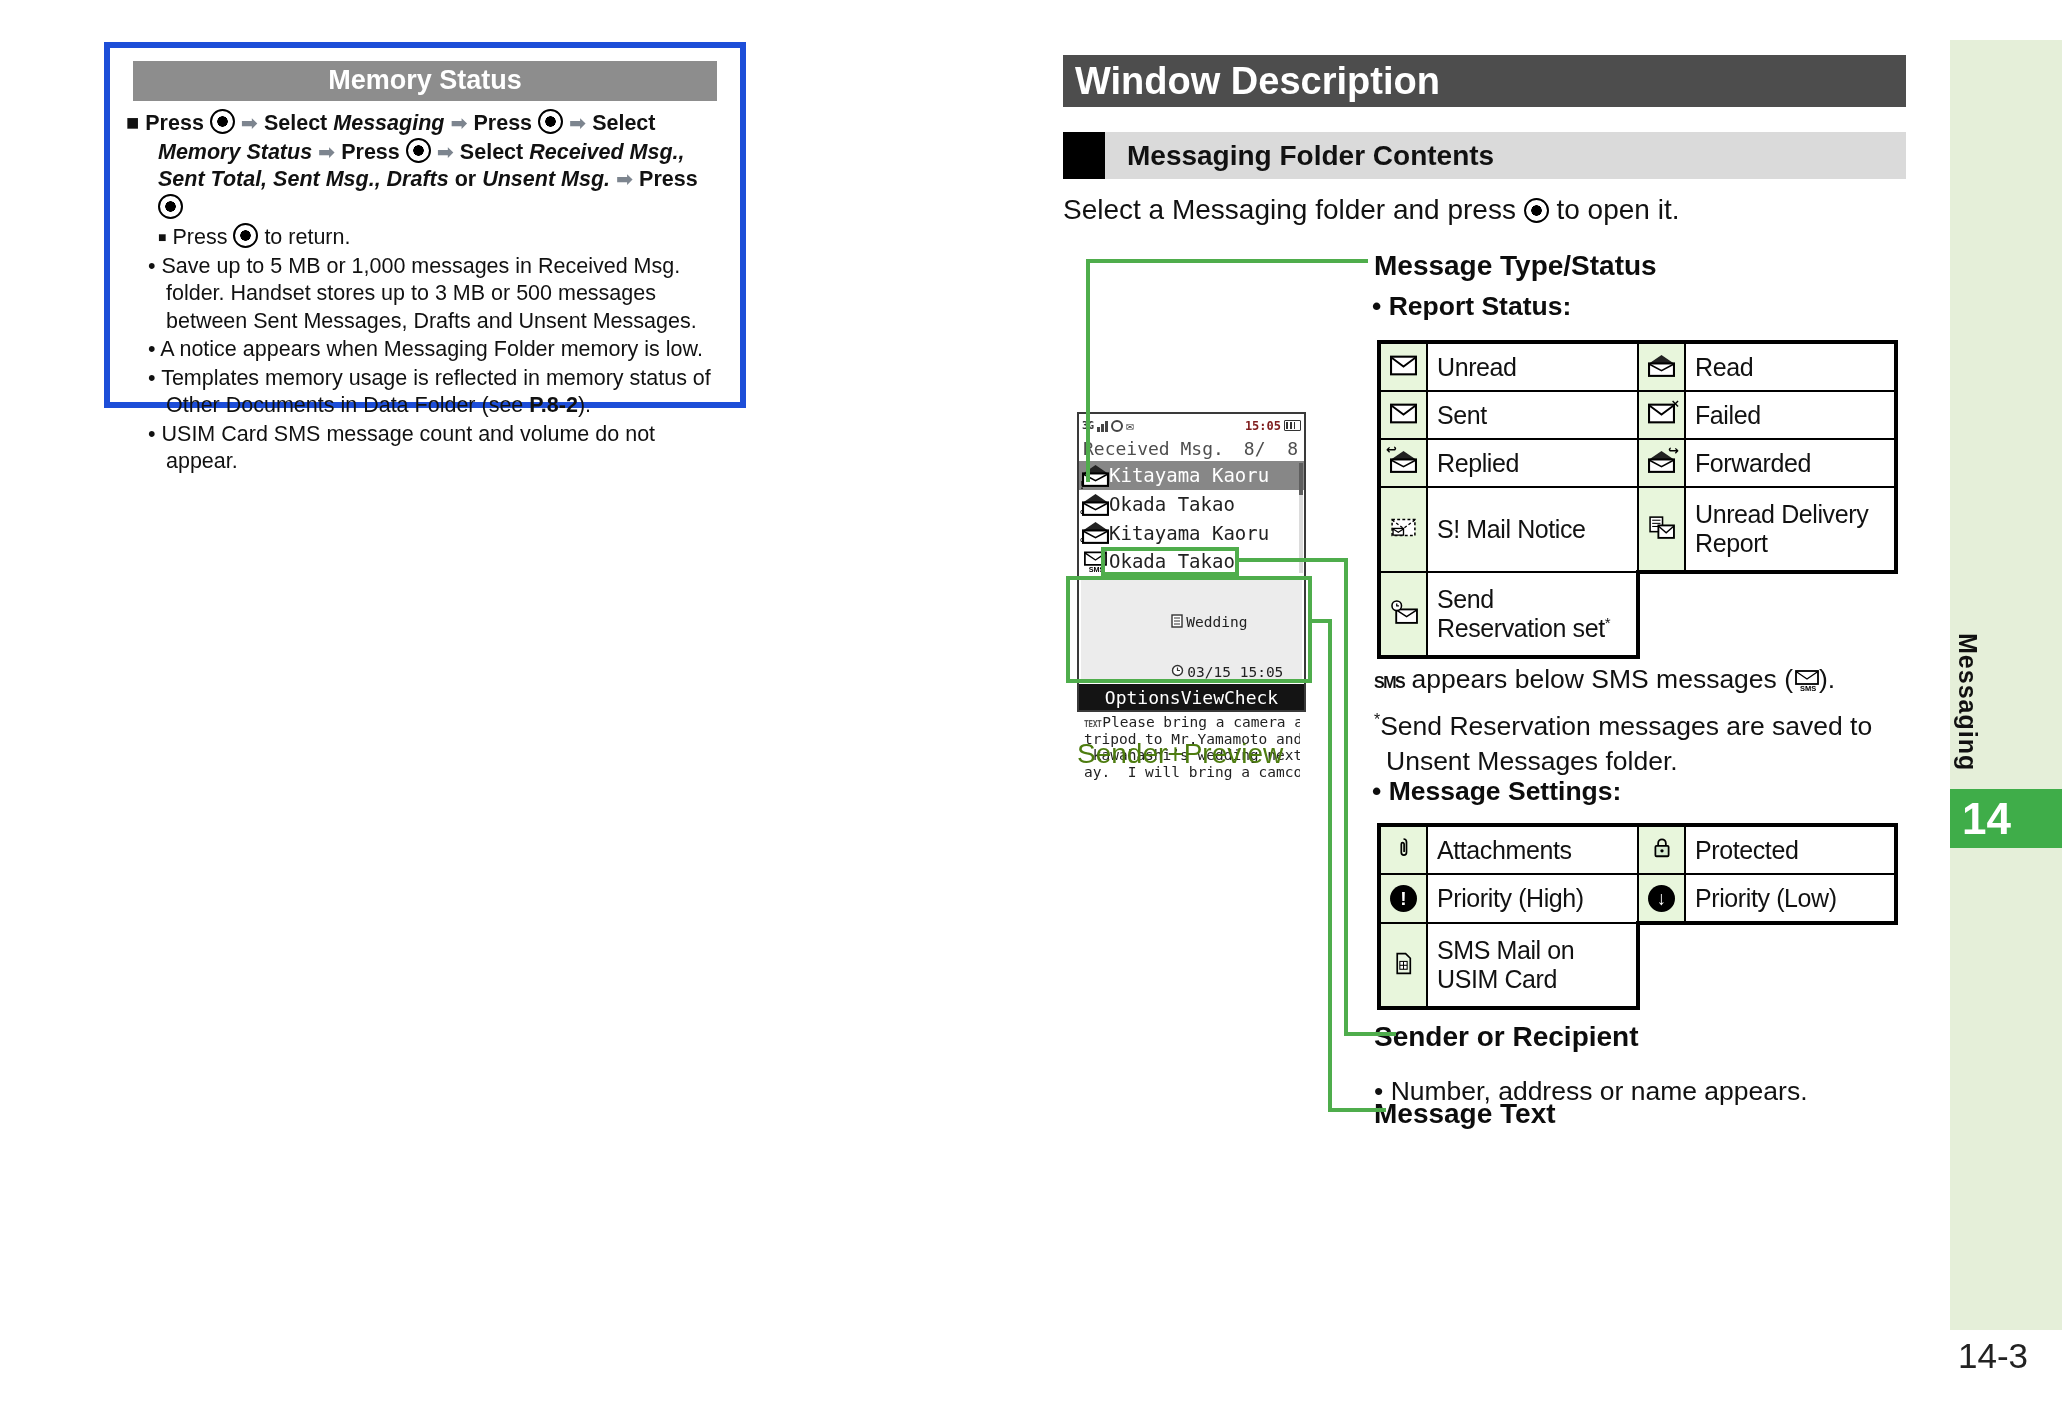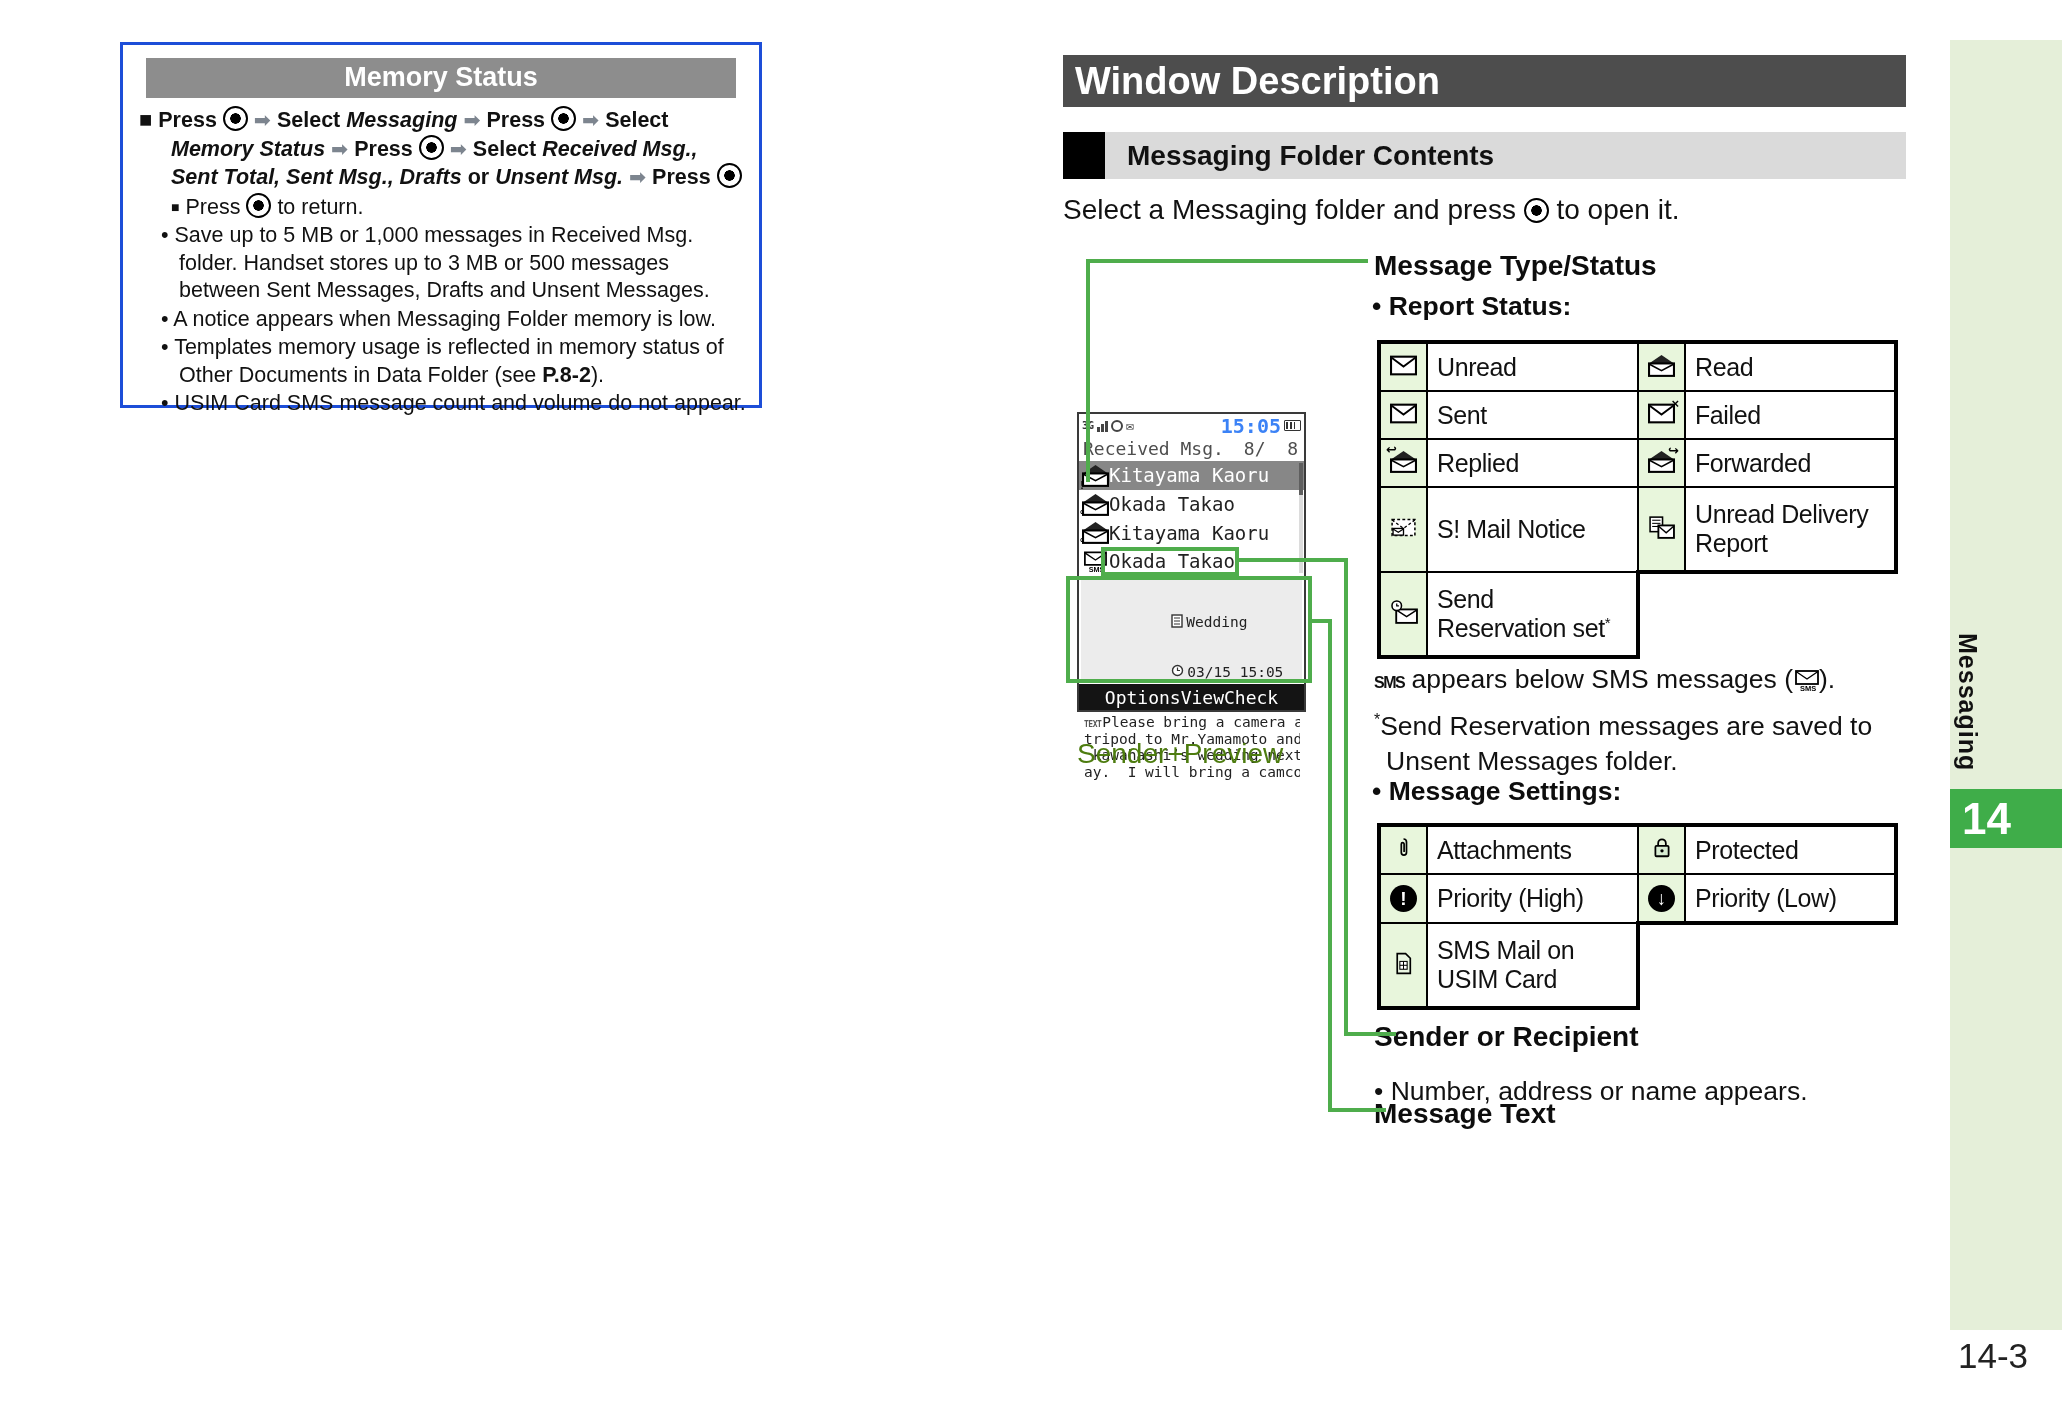--- a/index.html
+++ b/index.html
@@ -1,21 +1,21 @@
 <!DOCTYPE html>
 <html><head>
 <meta charset="utf-8">
 <style>
   html,body{margin:0;padding:0;background:#fff;}
   #canvas{position:relative;width:2064px;height:1404px;background:#fff;overflow:hidden;
           font-family:"Liberation Sans","DejaVu Sans",sans-serif;color:#111;}
   .abs{position:absolute;}
 
   
-  #memory-box{left:120px;top:42px;width:642px;height:366px;border:3px solid #1d4ed8;background:#fff;box-sizing:border-box;}
+  #memory-box{left:104px;top:42px;width:642px;height:366px;border:6px solid #1d4ed8;background:#fff;box-sizing:border-box;}
   #memory-title{margin:13px 23px 8px 23px;background:#8d8d8d;color:#fff;font-weight:bold;font-size:27px;
                 text-align:center;padding:4px 0 5px 0;}
   #memory-body{padding:0 12px 0 16px;font-size:21.5px;line-height:27.5px;}
   .mb-instr{padding-left:32px;text-indent:-32px;font-weight:bold;}
   .mb-return{padding-left:32px;margin-top:1px;}
   .mb-bullet{padding-left:40px;text-indent:-18px;margin-top:1px;}
   .mb-bullet::before{content:"• ";}
   .sqb{font-size:22px;}
   .sqs{font-size:14px;vertical-align:2px;}
   .key{display:inline-block;width:21px;height:21px;border:2.5px solid #000;border-radius:50%;
@@ -36,21 +36,21 @@
   #phone{left:1077px;top:412px;width:229px;height:300px;border:2px solid #3a3a3a;background:#fff;
          box-sizing:border-box;font-family:"DejaVu Sans Mono",monospace;}
   .p-status{height:21px;display:flex;align-items:center;gap:3px;padding:1px 3px 0 3px;}
   .s3g{font-size:10px;font-weight:bold;color:#333;}
   .sbars{display:flex;align-items:flex-end;gap:1px;height:12px;}
   .sbars i{display:block;width:3px;background:#444;}
   .sbars i:nth-child(1){height:5px;}.sbars i:nth-child(2){height:8px;}.sbars i:nth-child(3){height:11px;}
   .scirc{width:12px;height:12px;border:2px solid #444;border-radius:50%;box-sizing:border-box;}
   .senv{font-size:13px;color:#333;line-height:1;}
   .sp{flex:1;}
-  .stime{font-weight:bold;font-size:20px;color:#3b82f6;}
+  .stime{font-weight:bold;font-size:12px;color:#7f1d1d;}
   .sbat{width:15px;height:9px;border:1.5px solid #333;border-radius:1px;position:relative;}
   .sbat i{position:absolute;left:1px;top:1px;bottom:1px;width:9px;
           background:repeating-linear-gradient(90deg,#333 0 2px,transparent 2px 4px);}
   .p-title{height:25px;display:flex;justify-content:space-between;align-items:center;
            font-size:18px;color:#4e4e4e;padding:0 6px 0 4px;white-space:pre;}
   .p-list{height:115px;position:relative;}
   .p-item{height:28.7px;display:flex;align-items:center;font-size:19px;color:#222;padding-left:3px;gap:2px;}
   .p-item.sel{background:#878787;color:#fff;}
   .p-ic{width:25px;flex:0 0 auto;display:inline-flex;}
   .p-scrolltrack{position:absolute;right:1px;top:2px;width:4px;height:110px;background:#dcdcdc;}

